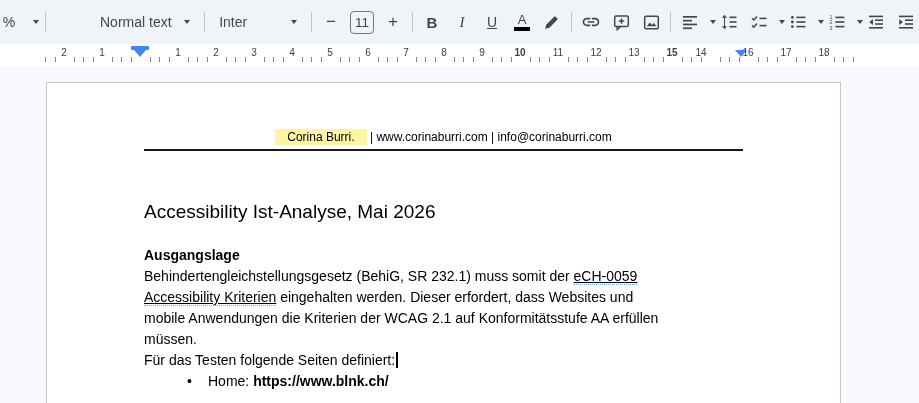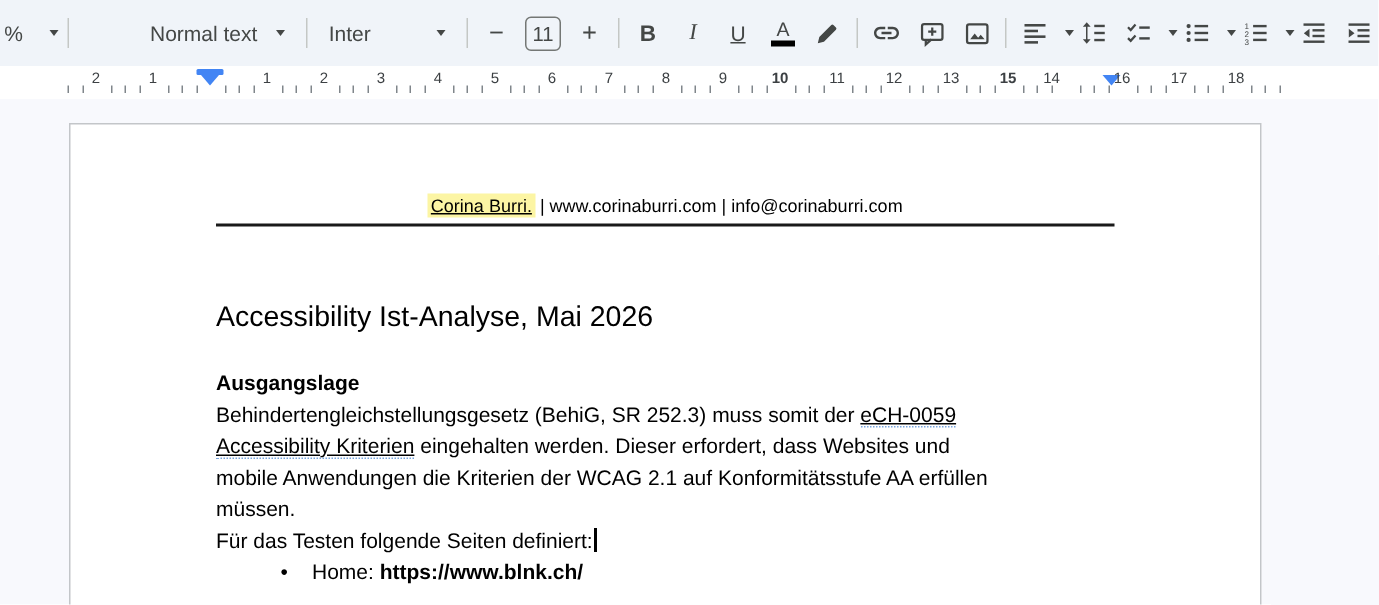--- a/index.html
+++ b/index.html
@@ -45,21 +45,21 @@
     border-right:6px solid transparent; border-top:7px solid var(--accent,#4285f4);
     transform:translateX(-50%); }
 
   
   .canvas { position:relative; height:337px; background:var(--canvas-bg,#f8f9fd); }
   .page { position:absolute; left:46px; top:16px; width:795px; height:420px;
     background:#fff; border:1px solid #c3c6c9; }
   .page-content { padding:0 97px; color:#000; }
 
   .doc-header { margin-top:47px; text-align:center; font-size:12px; line-height:15px; }
-  .hl { background:var(--highlight,#fcf5a4); padding:1px 2px;text-decoration:underline; }
+  .hl { background:var(--highlight,#fcf5a4); padding:1px 12px; }
   .header-rule { border-bottom:2px solid #1a1a1a; margin-top:4px; }
 
   .doc-title { margin-top:48px; font-size:19px; line-height:26px; font-weight:400; }
 
   .doc-body { margin-top:20px; font-size:14px; line-height:21px; }
   .line { white-space:pre; }
   .b { font-weight:bold; }
   .lk { text-decoration:underline; border-bottom:1px dotted #77a4dd; }
   .cursor { display:inline-block; width:1.5px; height:16px; background:#000;
     vertical-align:-3px; margin-left:1px; }
@@ -309,21 +309,21 @@
 <div class="canvas">
   <div class="page">
     <div class="page-content">
       <div class="doc-header">
         <span class="hl">Corina Burri.</span><span> | www.corinaburri.com | info@corinaburri.com</span>
       </div>
       <div class="header-rule"></div>
       <div class="doc-title">Accessibility Ist-Analyse, Mai 2026</div>
       <div class="doc-body">
           <div class="line"><span class="b">Ausgangslage</span></div>
-          <div class="line"><span class="">Behindertengleichstellungsgesetz (BehiG, SR 252.3) muss somit der </span><span class="lk">eCH-0059</span></div>
+          <div class="line"><span class="">Behindertengleichstellungsgesetz (BehiG, SR 232.1) muss somit der </span><span class="lk">eCH-0059</span></div>
           <div class="line"><span class="lk">Accessibility Kriterien</span><span class=""> eingehalten werden. Dieser erfordert, dass Websites und</span></div>
           <div class="line"><span class="">mobile Anwendungen die Kriterien der WCAG 2.1 auf Konformitätsstufe AA erfüllen</span></div>
           <div class="line"><span class="">müssen.</span></div>
           <div class="line"><span class="">Für das Testen folgende Seiten definiert:</span><span class="cursor"></span></div>
           <div class="bullet-line"><span class="bullet">•</span><span class="">Home: </span><span class="b">https://www.blnk.ch/</span></div>
         </div>
     </div>
   </div>
 </div>
 

